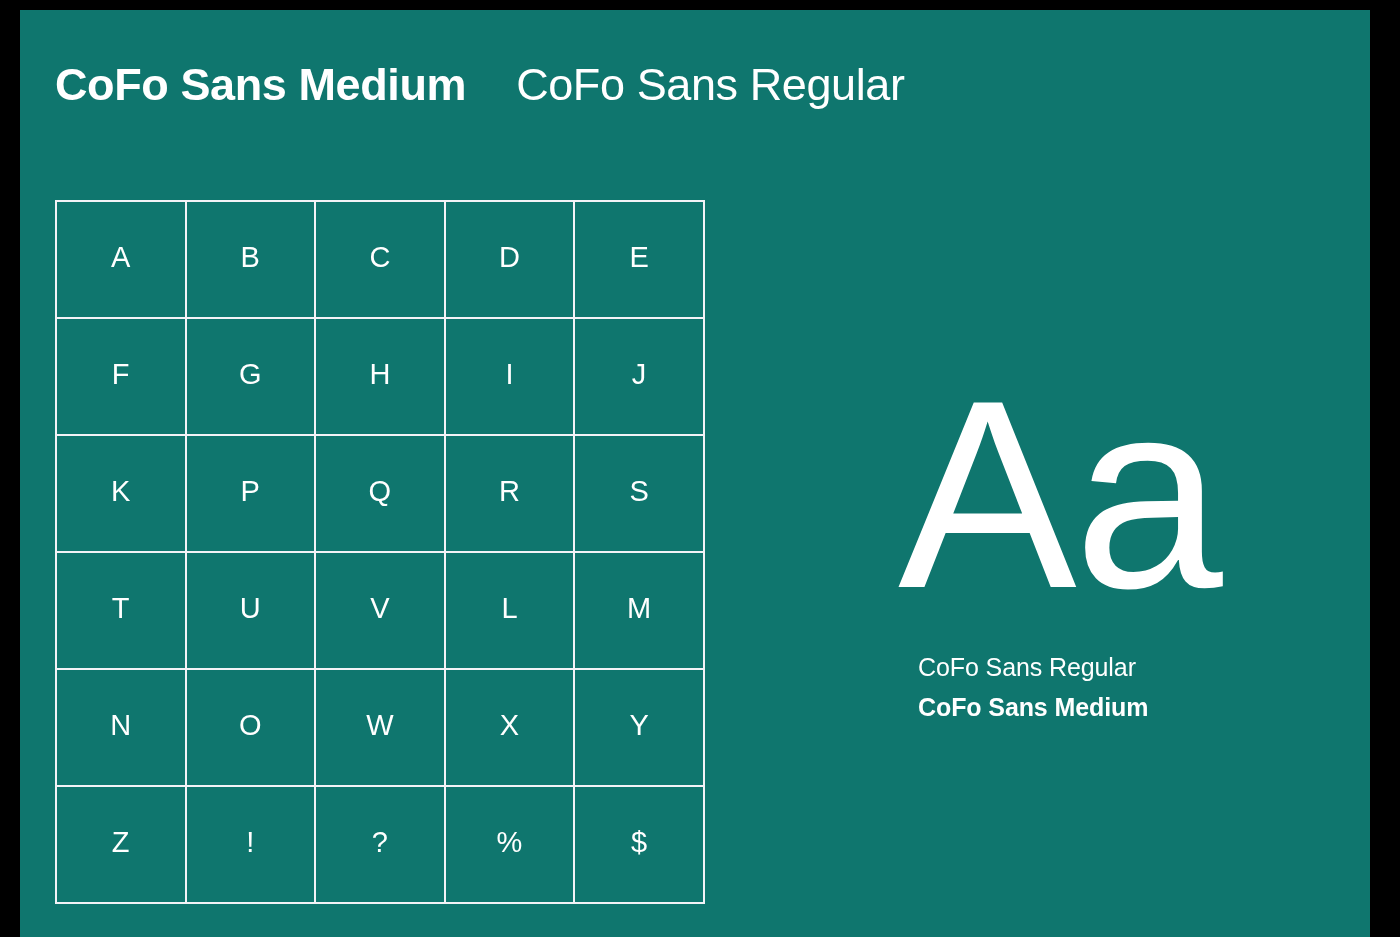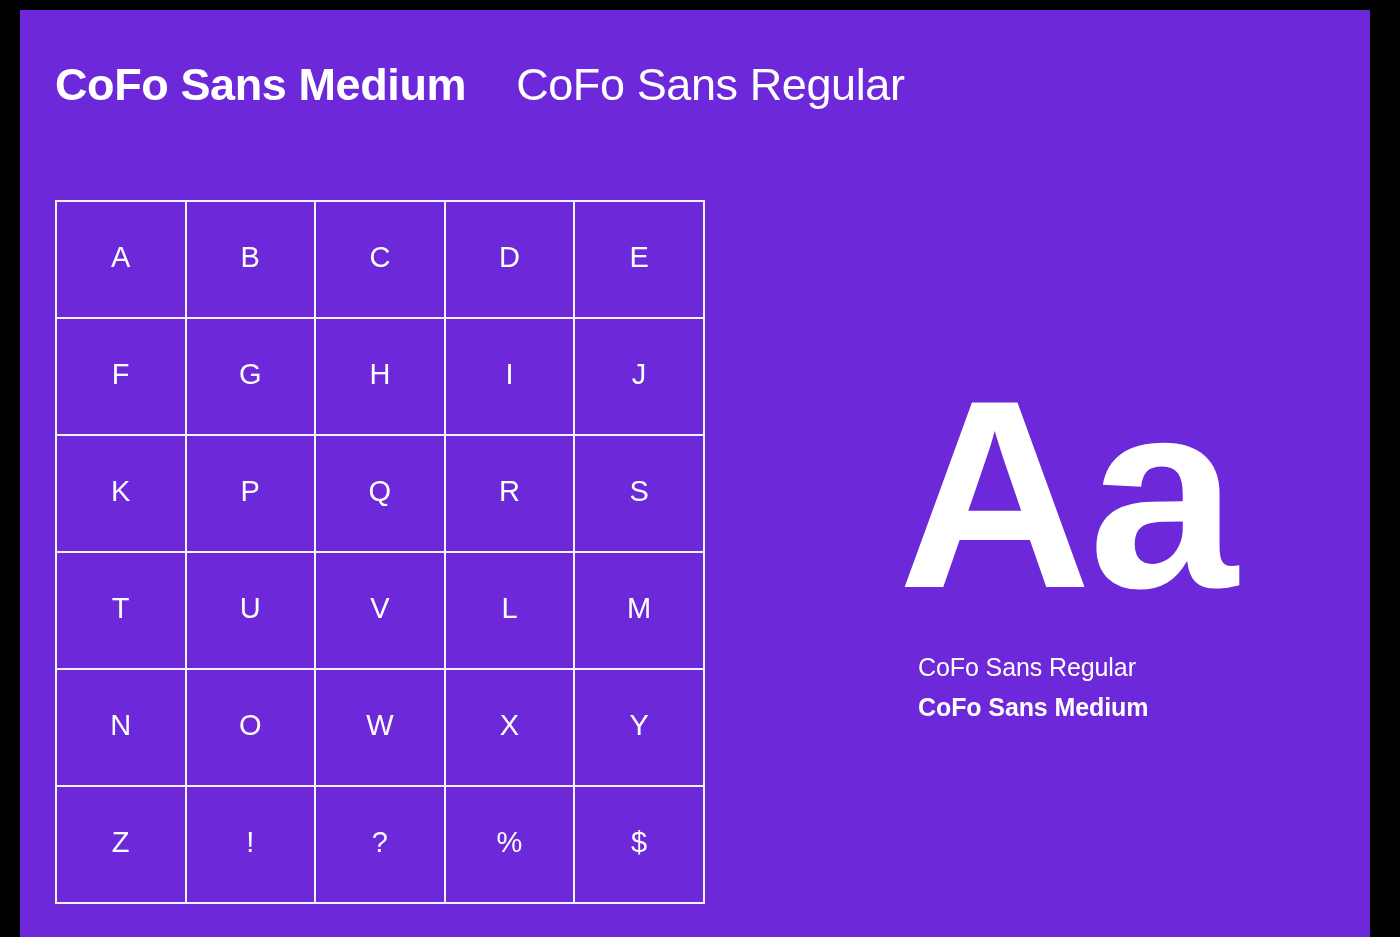--- a/index.html
+++ b/index.html
@@ -18,21 +18,21 @@
     font-family: "Liberation Sans", sans-serif;
   }
 
   
   .board {
     position: absolute;
     left: 20px;
     top: 10px;
     width: 1350px;
     height: 927px;
-    background: #6d28d9;
+    background: #0f766e;
   }
 
   
   .header {
     position: absolute;
     left: 35px;
     top: 52px;
     display: flex;
     align-items: baseline;
     white-space: nowrap;
@@ -87,21 +87,21 @@
 
   
   .specimen {
     position: absolute;
     left: 878px;
     top: 380px;
     width: 420px;
   }
   .specimen-aa {
     font-size: 268px;
-    font-weight: 700;
+    font-weight: 400;
     color: #FFFFFF;
     line-height: 0.78;
     letter-spacing: -3px;
     display: block;
     height: 215px;
     overflow: visible;
   }
   .specimen-labels {
     margin-top: 42px;
     margin-left: 20px;

